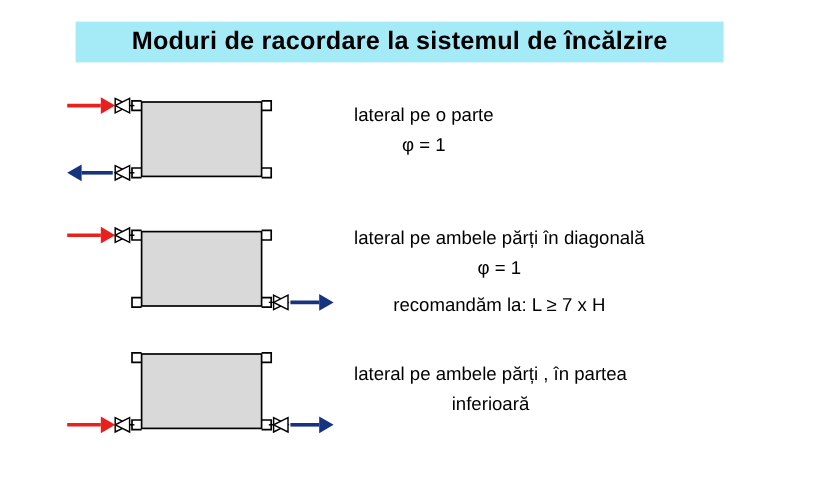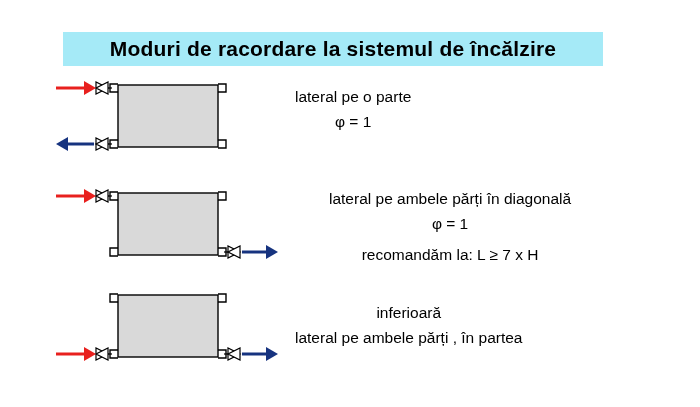--- a/index.html
+++ b/index.html
@@ -10,21 +10,21 @@
     width: 700px;
     height: 407px;
     background: #ffffff;
     font-family: "Liberation Sans", sans-serif;
     position: relative;
     overflow: hidden;
   }
   .title-bar {
     position: absolute;
     left: 63px;
-    top: 32px;
+    top: 18px;
     width: 540px;
     height: 34px;
     background: #a5eaf7;
     display: flex;
     align-items: center;
     justify-content: center;
   }
   .title-text {
     font-size: 21px;
     font-weight: bold;
@@ -49,21 +49,21 @@
     text-align: center;
   }
   .labels div {
     white-space: nowrap;
   }
   
   #row1 { left: 0; top: 70px; width: 700px; height: 90px; }
   #row2 { left: 0; top: 178px; width: 700px; height: 95px; }
   #row3 { left: 0; top: 285px; width: 700px; height: 95px; }
   #labels1 { top: 84px; }
-  #labels2 { top: 186px; margin-left: 34px; }
+  #labels2 { top: 186px; }
   #labels3 { top: 300px; }
 </style>
 </head>
 <body>
 
 <div class="title-bar">
   <span class="title-text">Moduri de racordare la sistemul de încălzire</span>
 </div>
 
 <div class="row" id="row1">
@@ -169,15 +169,15 @@
       <path d="M84 62 L96 69 L84 76 Z" fill="#e8201e"></path>
     </g>
 
     <g>
       <line x1="242" y1="69" x2="266" y2="69" stroke="#16337f" stroke-width="3"></line>
       <path d="M266 62 L278 69 L266 76 Z" fill="#16337f"></path>
     </g>
   </svg>
 </div>
 <div class="labels" id="labels3">
+  <div>lateral pe ambele părți , în partea</div>
   <div>inferioară</div>
-  <div>lateral pe ambele părți , în partea</div>
 </div>
 
 </body></html>

